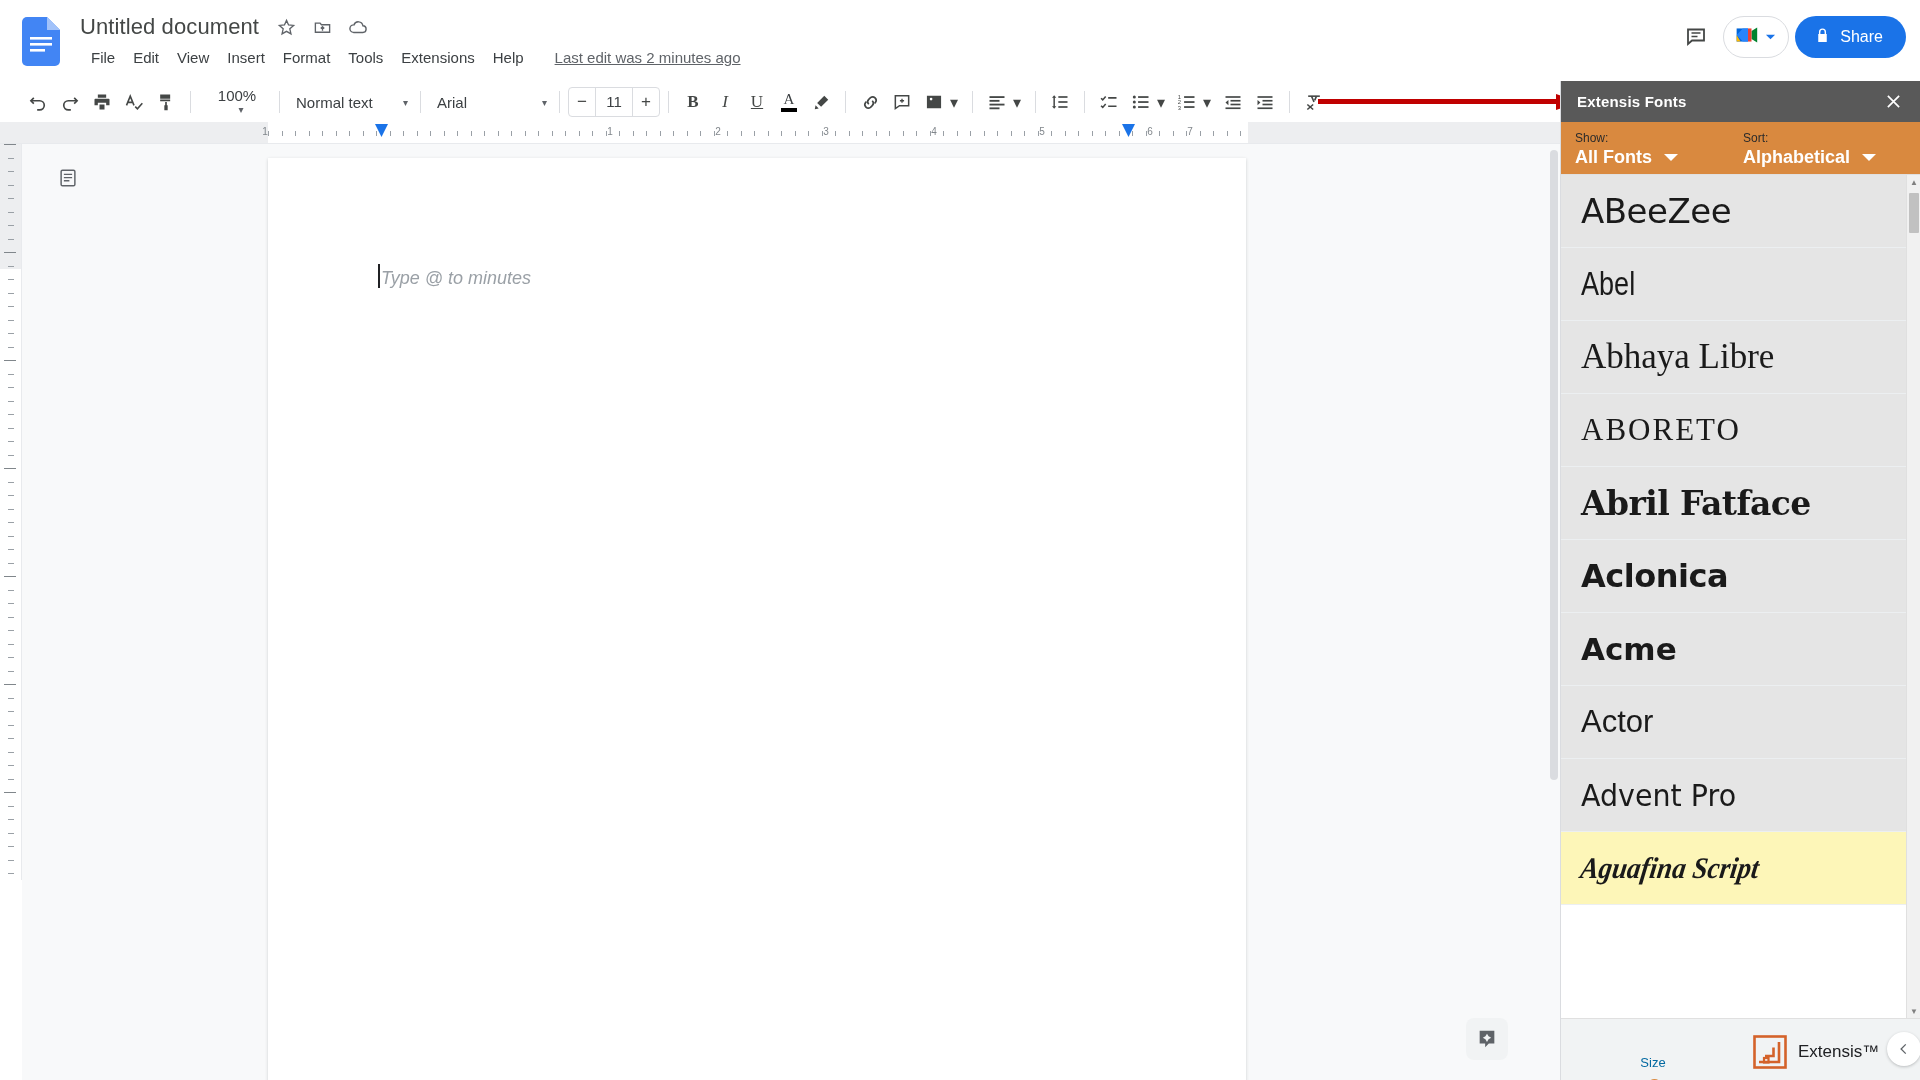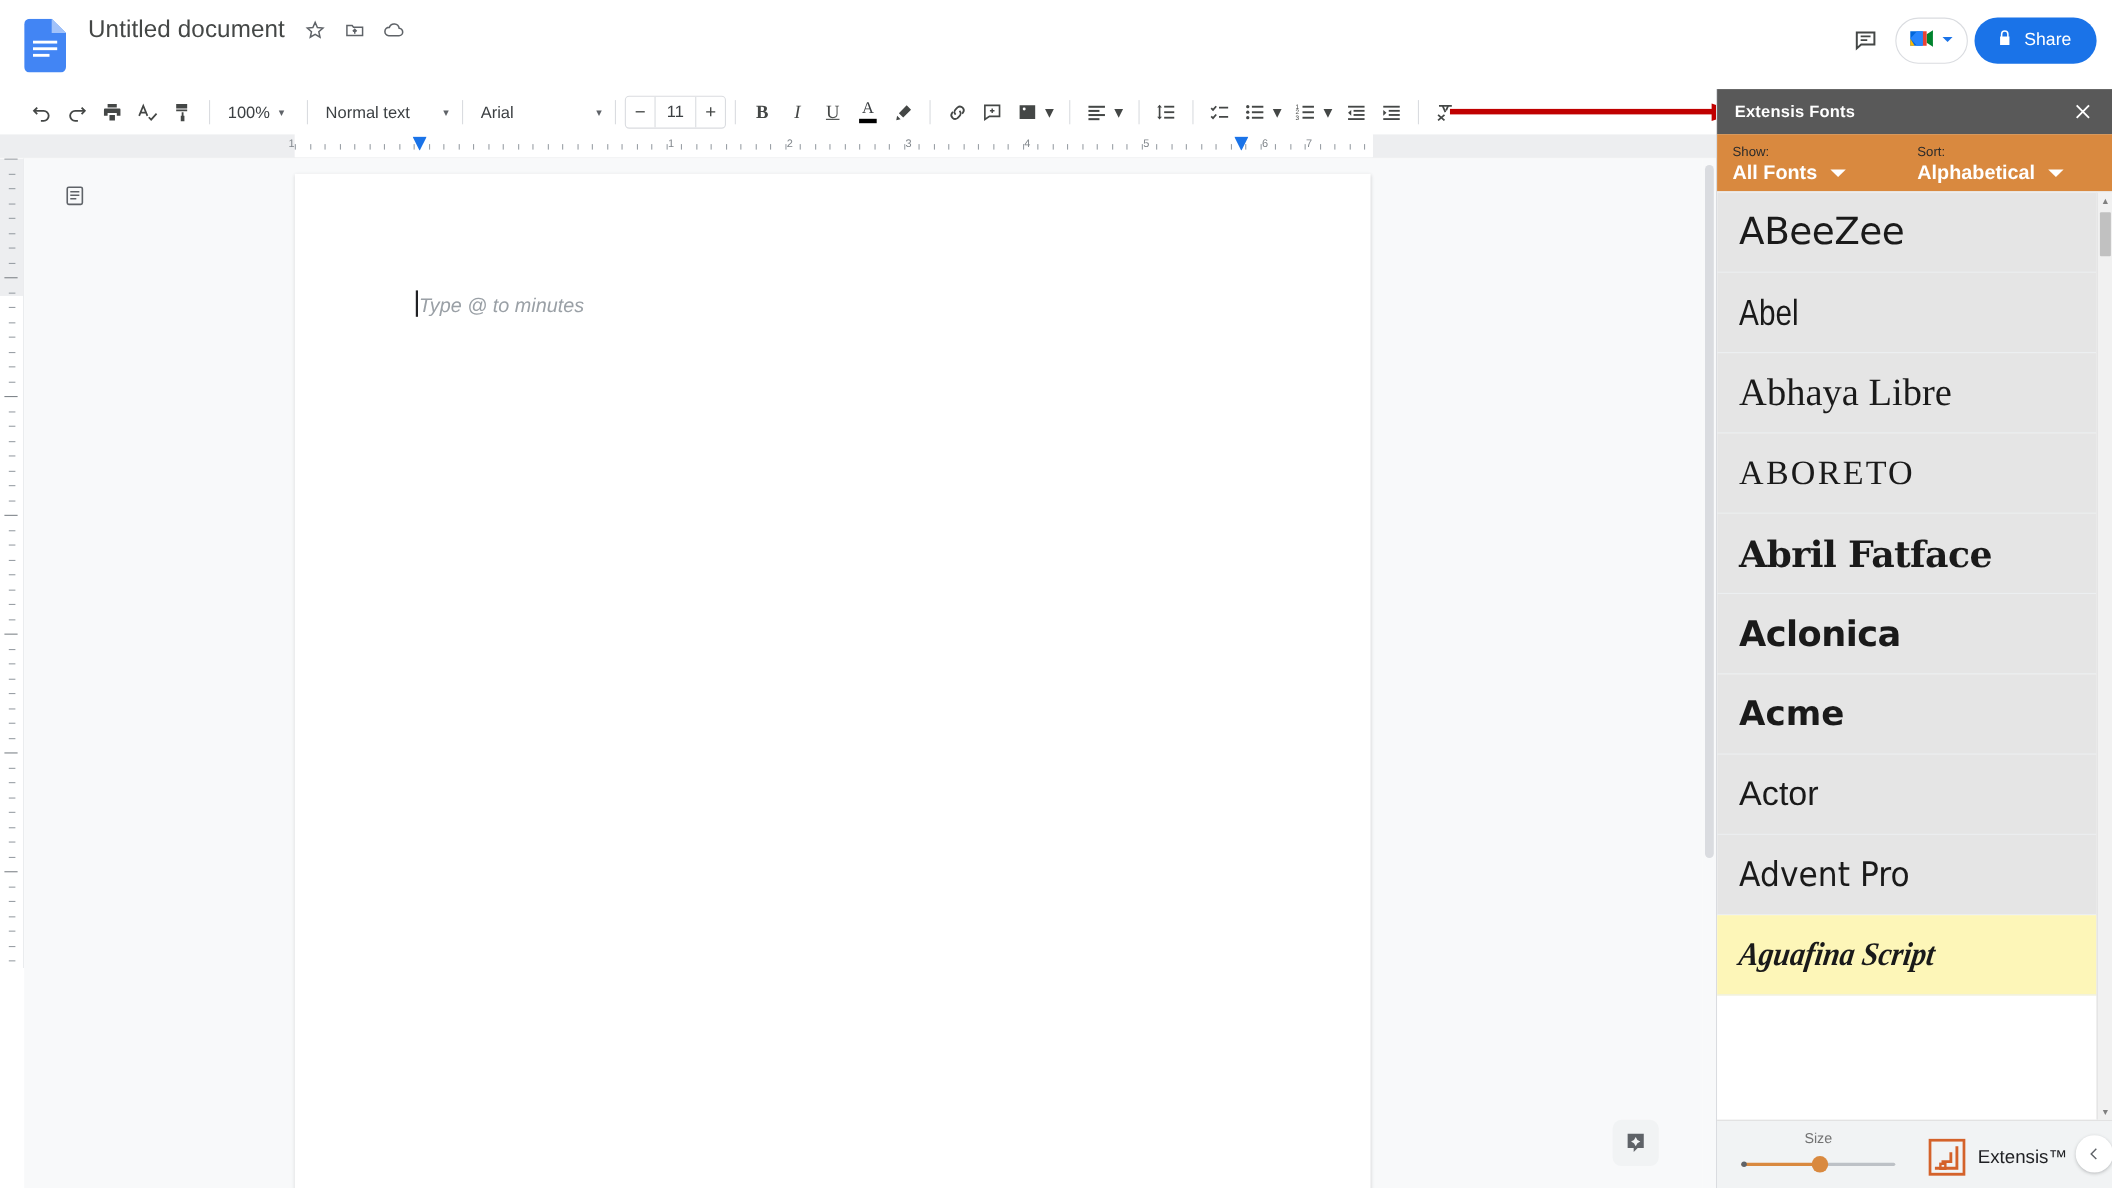--- a/index.html
+++ b/index.html
@@ -83,21 +83,21 @@
   .tb-btn.wide { width: auto; padding: 0 6px; }
   .tb-sep {
     width: 1px; height: 22px; background: #dadce0; margin: 0 8px; flex: none;
   }
   .tb-select {
     display: flex; align-items: center; height: 30px;
     border-radius: 4px; padding: 0 4px 0 8px; color: #3c4043;
     font-size: 15px; flex: none; white-space: nowrap;
   }
   .tb-select .caret { margin-left: 8px; color: #5f6368; font-size: 10px; }
-  .zoom-sel { width: 72px; }
+  .zoom-sel { width: 72px; flex-direction: column; }
   .style-sel { width: 124px; }
   .font-sel  { width: 122px; }
   .fontsize-box {
     display: flex; align-items: center; height: 30px;
     border: 1px solid #dadce0; border-radius: 4px; flex: none;
     overflow: hidden;
   }
   .fs-step {
     width: 26px; height: 28px; display: flex; align-items: center;
     justify-content: center; color: #444746; font-size: 17px;
@@ -260,21 +260,21 @@
   }
   .panel-footer {
     height: 62px; flex: none; background: #f1f3f4;
     display: flex; align-items: center; position: relative;
     border-top: 1px solid #e0e0e0;
   }
   .size-group {
     position: absolute; left: 22px; top: 8px; width: 140px;
     display: flex; flex-direction: column; align-items: center;
   }
-  .size-label { font-size: 13px; color: #737373; margin-bottom: 9px; }
+  .size-label { font-size: 13px; color: #0369a1; margin-bottom: 9px; margin-top: 28px; }
   .slider { position: relative; width: 140px; height: 14px; }
   .slider .rail-left {
     position: absolute; left: 0; top: 6px; width: 72px; height: 3px;
     border-radius: 2px;
   }
   .slider .rail-right {
     position: absolute; left: 72px; top: 6px; width: 68px; height: 3px;
     background: #bdc1c6; border-radius: 2px;
   }
   .slider .dot-min {
@@ -329,20 +329,31 @@
             <path d="M12 11v5M9.8 13.3L12 11l2.2 2.3"></path>
         </svg>
       </div>
       <div class="title-icon">
         <svg width="20" height="20" viewBox="0 0 24 24" fill="none" stroke="currentColor" stroke-width="1.7">
           <path d="M6.5 18.5h11a4 4 0 0 0 .4-8 5.6 5.6 0 0 0-10.8-1 3.8 3.8 0 0 0-.6 9z"></path>
         </svg>
       </div>
     </div>
 
+    <div class="menu-row">
+      <div class="menu-item">File</div>
+      <div class="menu-item">Edit</div>
+      <div class="menu-item">View</div>
+      <div class="menu-item">Insert</div>
+      <div class="menu-item">Format</div>
+      <div class="menu-item">Tools</div>
+      <div class="menu-item">Extensions</div>
+      <div class="menu-item">Help</div>
+      <div class="last-edit">Last edit was 2 minutes ago</div>
+    </div>
 
     <div class="header-right">
       <div class="hdr-icon-btn">
         <svg width="24" height="24" viewBox="0 0 24 24" fill="none" stroke="currentColor" stroke-width="1.8">
           <path d="M4 4.5h16v11H8l-4 3.5z"></path>
           <path d="M7.5 8h9M7.5 11.5h6" stroke-width="1.5"></path>
         </svg>
       </div>
       <div class="meet-pill">
         <span>

